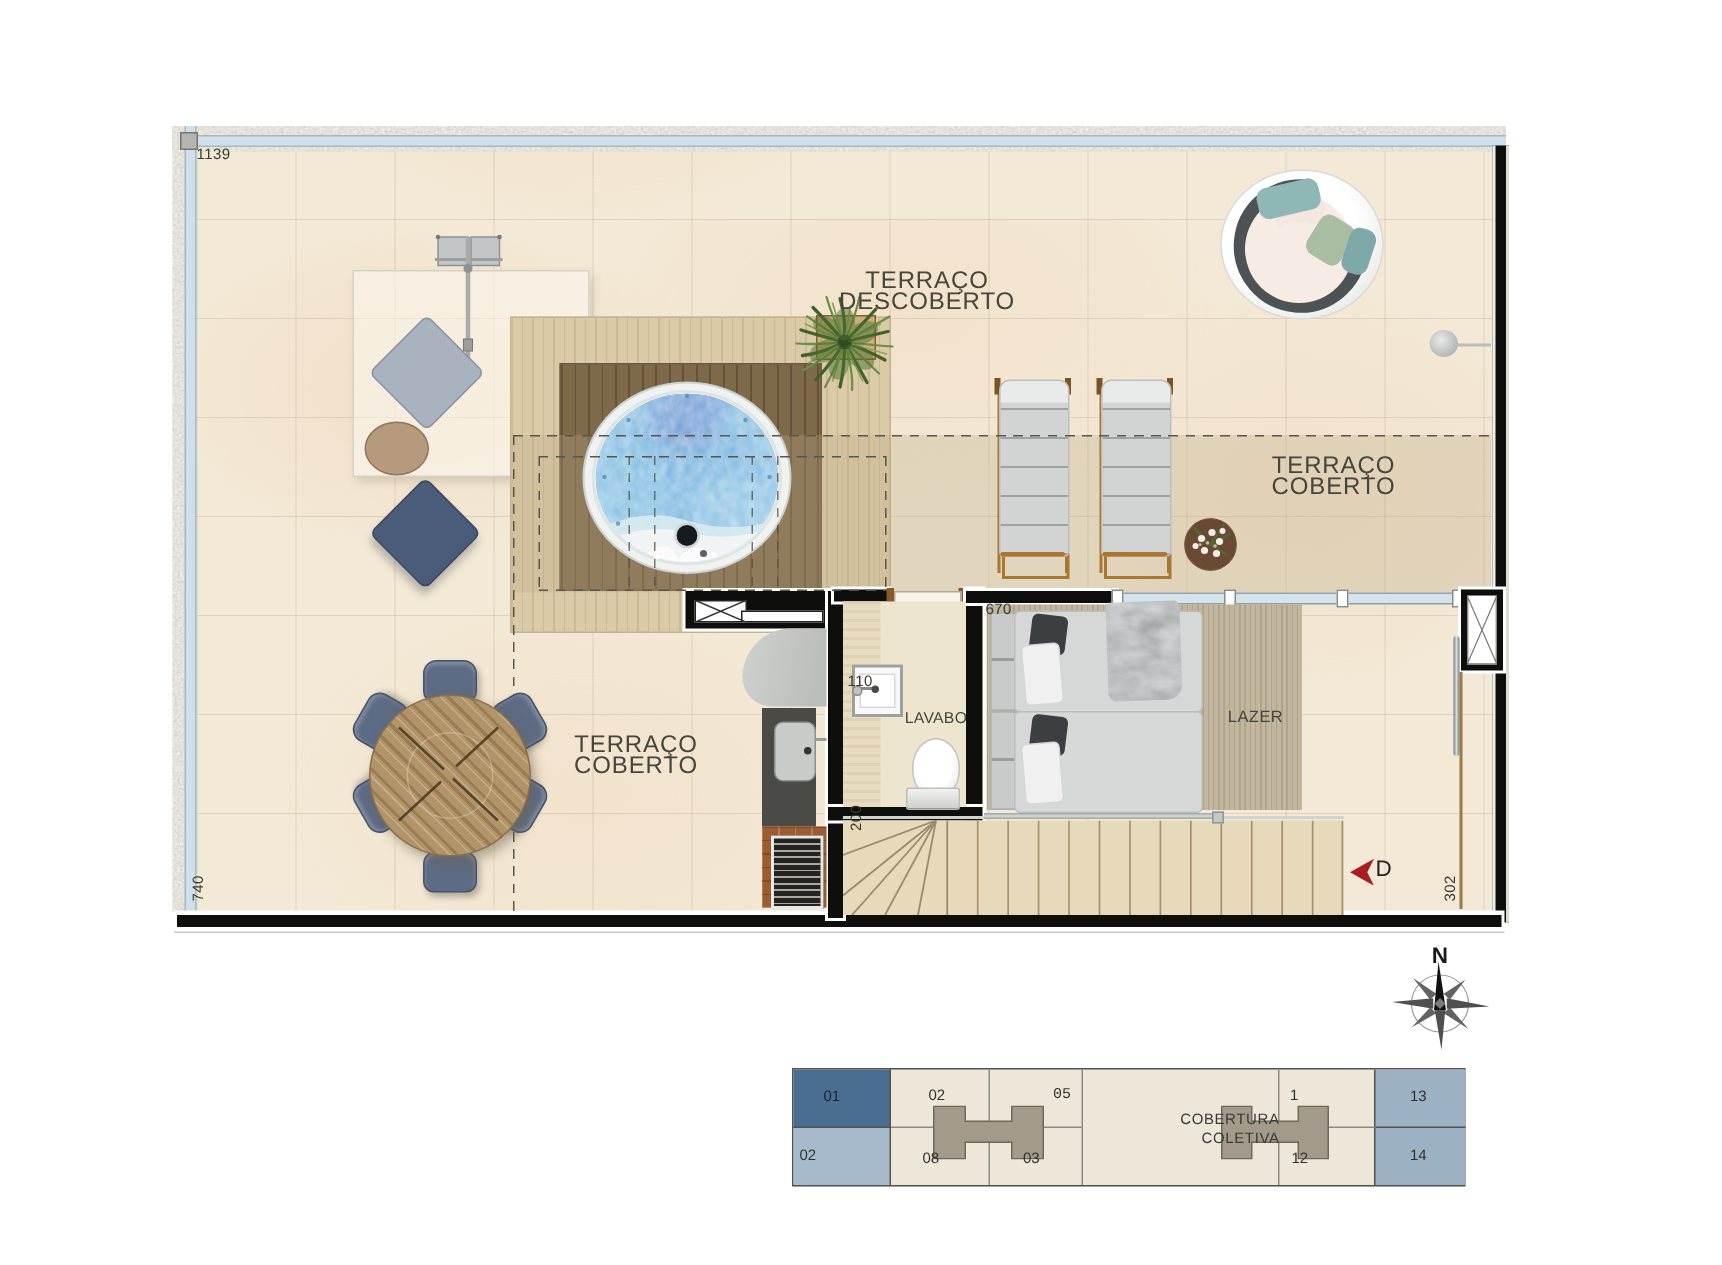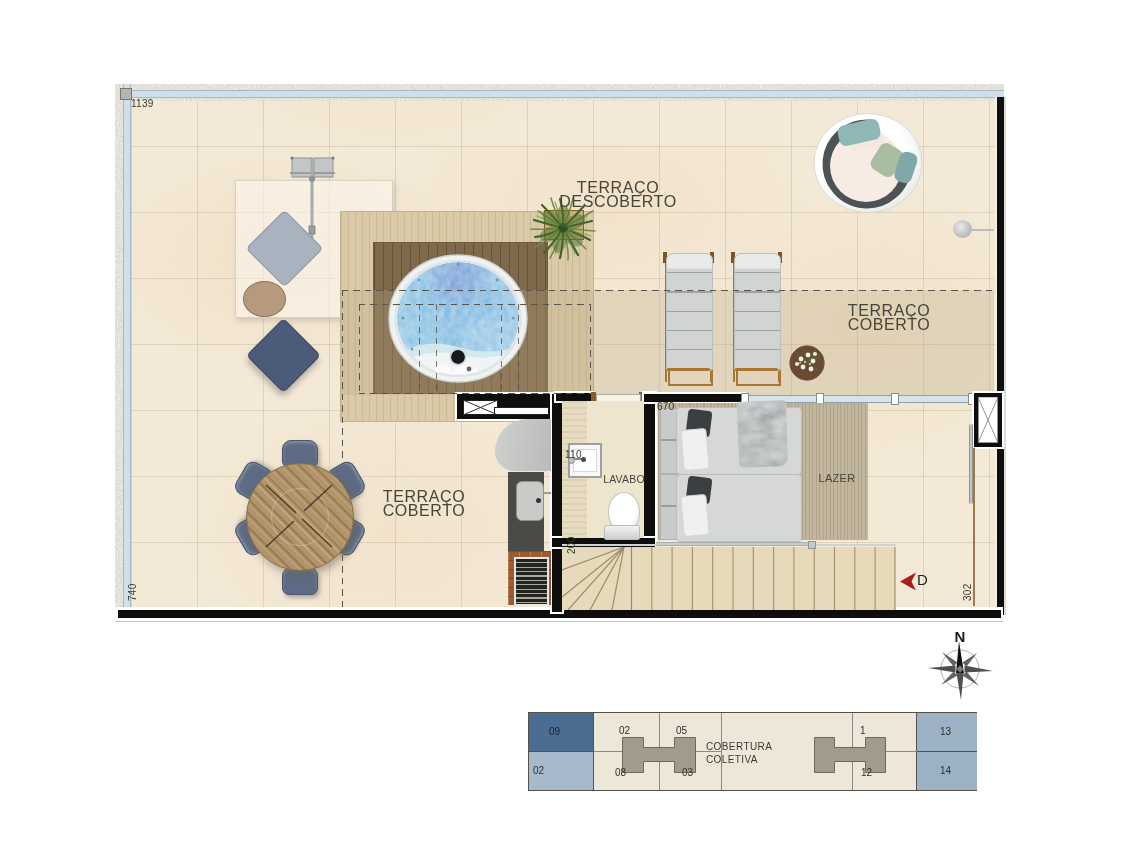--- a/index.html
+++ b/index.html
@@ -492,27 +492,27 @@
   <div class="abs" style="left:323px;top:38px;width:65px;height:1px;background:#8a8a80;"></div>
 
   <svg class="abs" style="left:93px;top:24px;" width="75" height="36" viewBox="0 0 75 36">
     <path d="M0.5,0.5 H21.5 V10.5 H52.5 V0.5 H73.5 V35.5 H52.5 V24.5 H21.5 V35.5 H0.5 Z" fill="#a29b8b" stroke="#6e695d" stroke-width="1"></path>
   </svg>
 
   <svg class="abs" style="left:285px;top:24px;" width="73" height="36" viewBox="0 0 73 36">
     <path d="M0.5,0.5 H20.5 V10.5 H51.5 V0.5 H71.5 V35.5 H51.5 V24.5 H20.5 V35.5 H0.5 Z" fill="#a29b8b" stroke="#6e695d" stroke-width="1"></path>
   </svg>
 
-  <div class="abs" style="left:20px;top:13px;color:#18222e;">09</div>
+  <div class="abs" style="left:20px;top:13px;color:#18222e;">01</div>
   <div class="abs" style="left:4px;top:52px;">02</div>
   <div class="abs" style="left:90px;top:12px;">02</div>
-  <div class="abs" style="left:147px;top:12px;">05</div>
+  <div class="abs" style="left:173px;top:12px;font-family:Liberation Mono, monospace;">05</div>
   <div class="abs" style="left:86px;top:54px;">08</div>
   <div class="abs" style="left:153px;top:54px;">03</div>
   <div class="abs" style="left:331px;top:12px;">1</div>
   <div class="abs" style="left:332px;top:54px;">12</div>
   <div class="abs" style="left:411px;top:13px;">13</div>
   <div class="abs" style="left:411px;top:52px;">14</div>
 
-  <div class="abs" style="left:177px;top:27px;width:130px;text-align:left;letter-spacing:.4px;color:#3a3a32;line-height:13px;">COBERTURA<br>COLETIVA</div>
+  <div class="abs" style="left:194px;top:27px;width:130px;text-align:right;letter-spacing:.4px;color:#3a3a32;line-height:13px;">COBERTURA<br>COLETIVA</div>
 </div>
 
 </div>
 
 </body></html>

